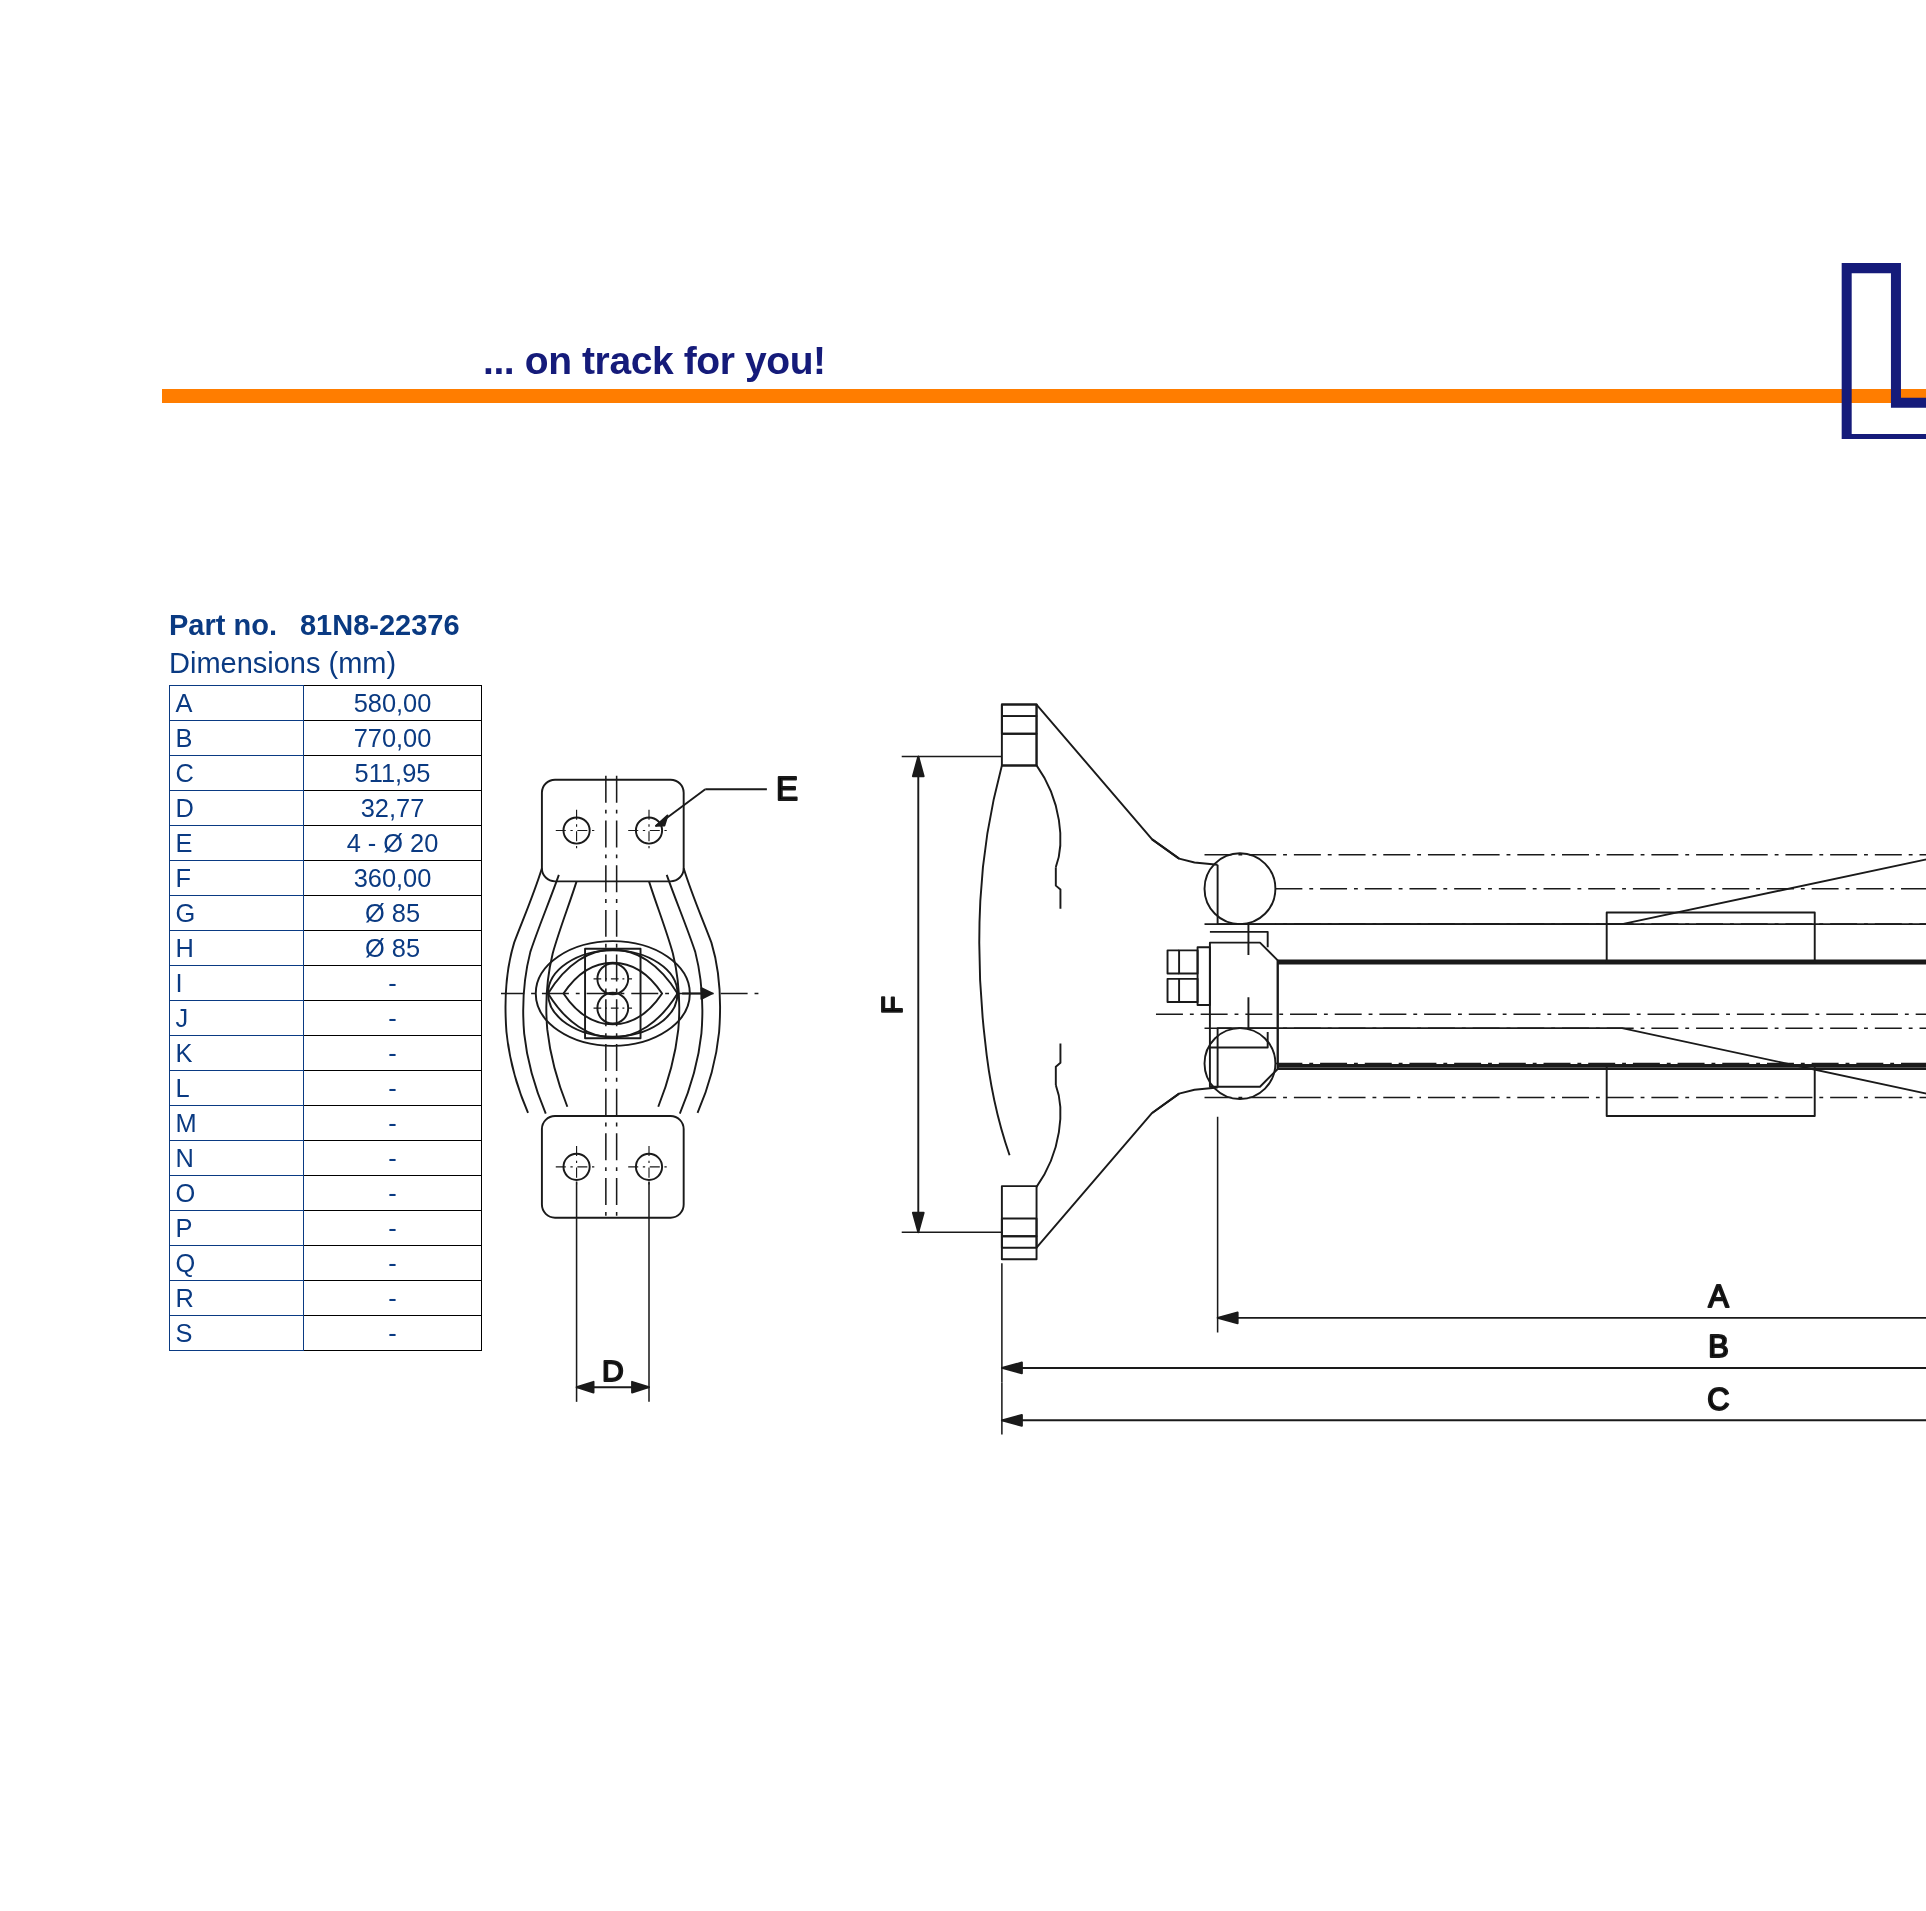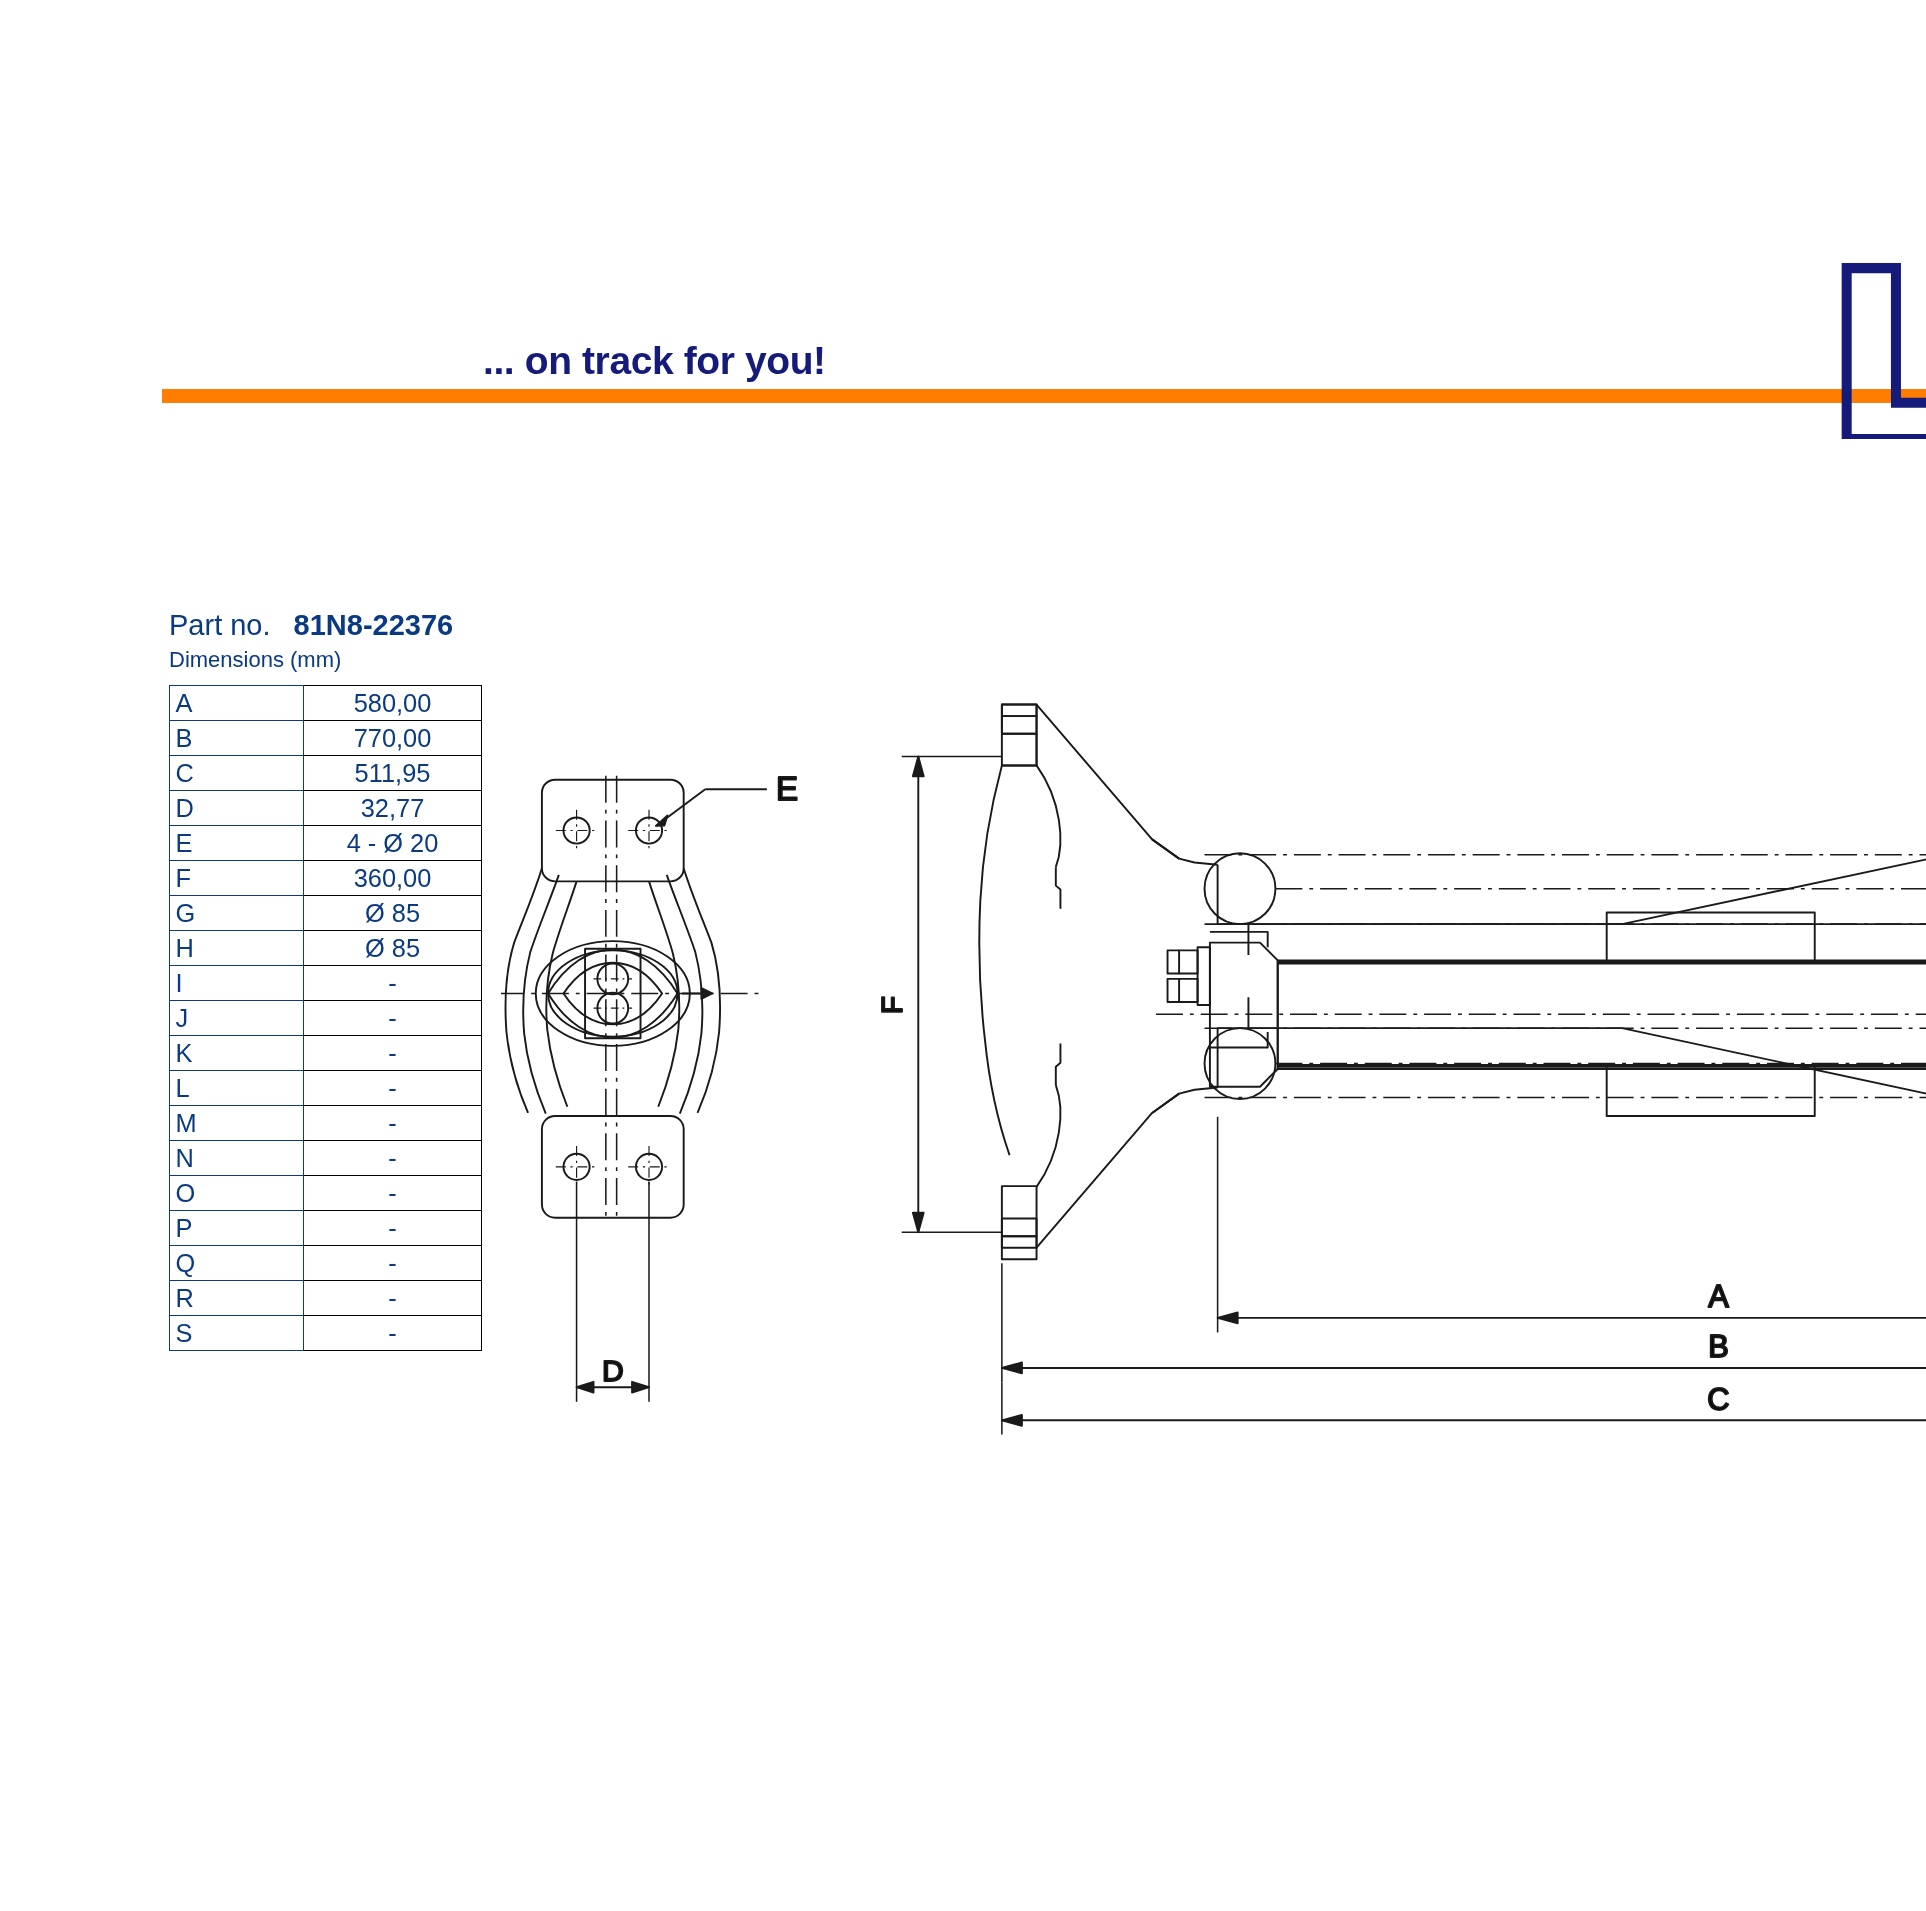--- a/index.html
+++ b/index.html
@@ -29,25 +29,25 @@
     left:1832px; top:185px; width:308px; height:254px;
   }
   #brand-logo svg{display:block;width:100%;height:100%;}
 
   
   #part-no-row{
     left:169px; top:609px; width:462px;
     font-size:29px; color:#0A3A82;
     white-space:nowrap;
   }
-  #part-no-row .lbl{font-weight:normal;}
+  #part-no-row .lbl{font-weight:bold;}
   #part-no-row .val{font-weight:bold;margin-left:23px;}
   #dimensions-caption{
     left:169px; top:647px;
-    font-size:22px; color:#0A3A82;
+    font-size:29px; color:#0A3A82;
     white-space:nowrap;
   }
 
   
   #dim-table{
     left:169px; top:685px;
     border-collapse:collapse;
     table-layout:fixed;
   }
   #dim-table td{

